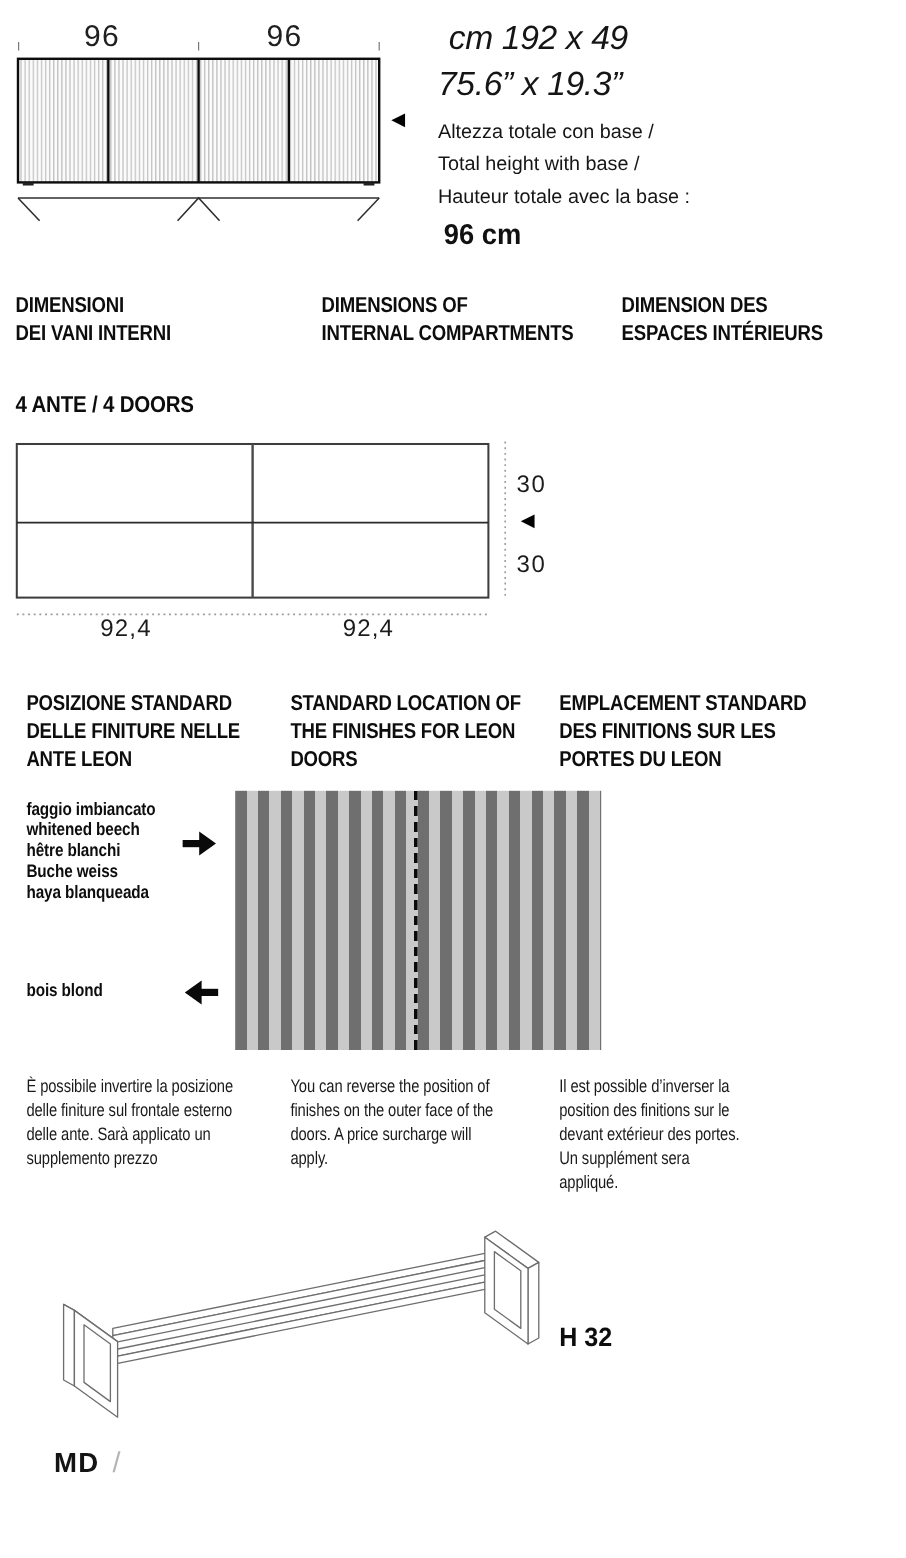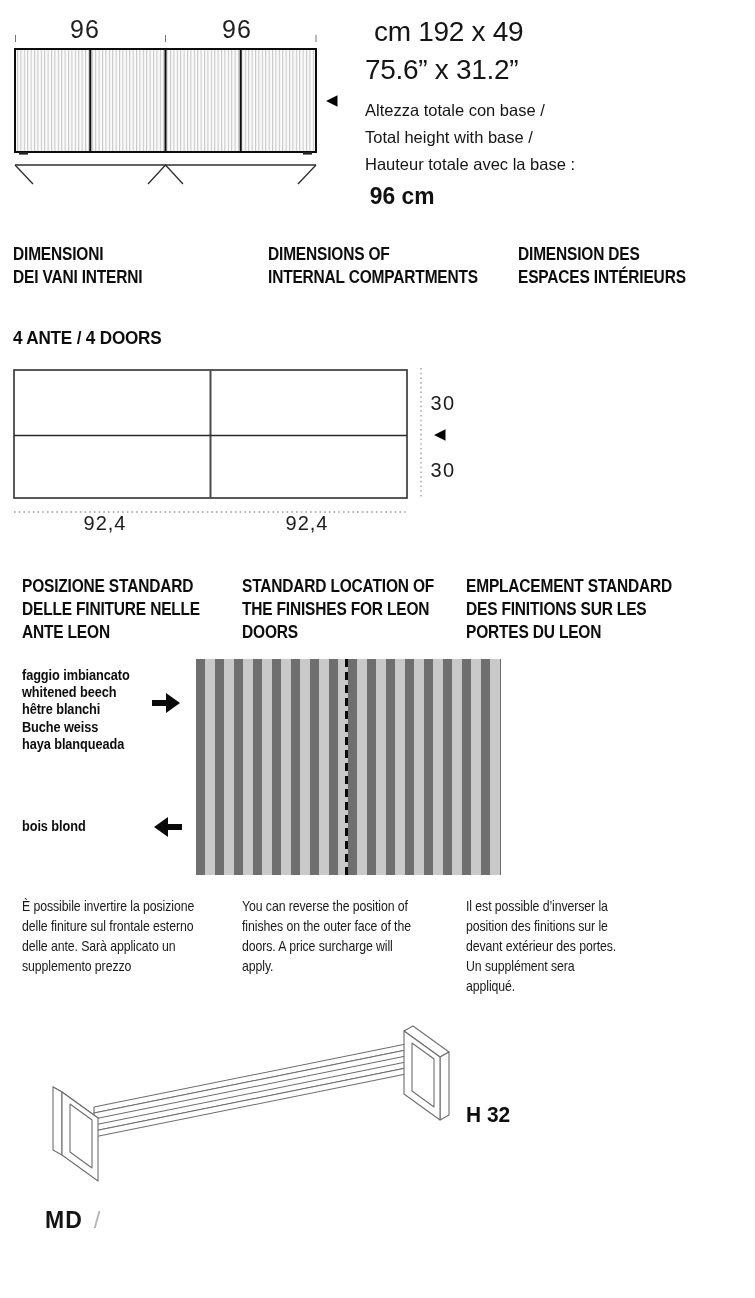--- a/index.html
+++ b/index.html
@@ -4,21 +4,21 @@
 <style>
   html,body{margin:0;padding:0;background:#fff;}
   body{font-family:"Liberation Sans", sans-serif; color:#111;}
   #page{position:relative;width:755px;height:1298px;background:#ffffff;overflow:hidden;}
   .abs{position:absolute;}
   
   .hdr{font-weight:700;font-size:18px;line-height:23px;letter-spacing:-0.2px;
        transform:scaleX(0.86);transform-origin:0 0;white-space:pre-line;color:#0d0d0d;}
   .doors{font-weight:700;font-size:19px;letter-spacing:-0.2px;transform:scaleX(0.9);transform-origin:0 0;color:#0d0d0d;}
   
-  .spec-big{font-size:28px;line-height:32px;letter-spacing:-0.3px;color:#151515;}
+  .spec-big{font-size:28px;line-height:32px;letter-spacing:-0.3px;color:#151515;font-style:italic;}
   .spec-note{font-size:16.5px;line-height:27px;margin-top:11px;color:#151515;white-space:pre-line;}
   .spec-h{font-weight:700;font-size:24px;line-height:26px;margin-top:5px;transform:scaleX(0.95);transform-origin:0 0;}
   .pointer{font-size:15px;color:#000;line-height:15px;}
   
   .flabel{font-weight:700;font-size:15px;line-height:17.2px;letter-spacing:-0.1px;
           transform:scaleX(0.85);transform-origin:0 0;white-space:pre-line;color:#0d0d0d;}
   .note{font-size:15px;line-height:20px;letter-spacing:-0.1px;width:260px;
         transform:scaleX(0.82);transform-origin:0 0;white-space:pre-line;color:#1a1a1a;}
   
   .swatch{left:196px;top:659px;width:305px;height:216px;}
@@ -65,21 +65,21 @@
       <line x1="15" y1="151" x2="33" y2="170"></line>
       <polyline points="148,170 165.5,151 183,170"></polyline>
       <line x1="298" y1="170" x2="316" y2="151"></line>
     </g>
   </svg>
 
   <div class="abs pointer" style="left:326px;top:92px">◀</div>
 
   <div class="abs" style="left:365px;top:16px">
     <div class="spec-big" style="padding-left:9px">cm 192 x 49</div>
-    <div class="spec-big" style="margin-top:6px">75.6” x 31.2”</div>
+    <div class="spec-big" style="margin-top:6px">75.6” x 19.3”</div>
     <div class="spec-note">Altezza totale con base /
 Total height with base /
 Hauteur totale avec la base :</div>
     <div class="spec-h" style="padding-left:5px">96 cm</div>
   </div>
 
   <div class="abs hdr" style="left:13px;top:243px">DIMENSIONI
 DEI VANI INTERNI</div>
   <div class="abs hdr" style="left:268px;top:243px">DIMENSIONS OF
 INTERNAL COMPARTMENTS</div>

